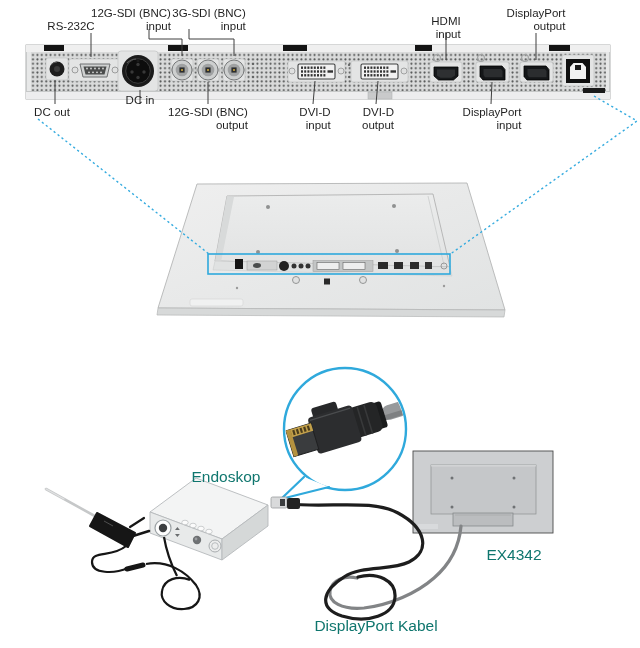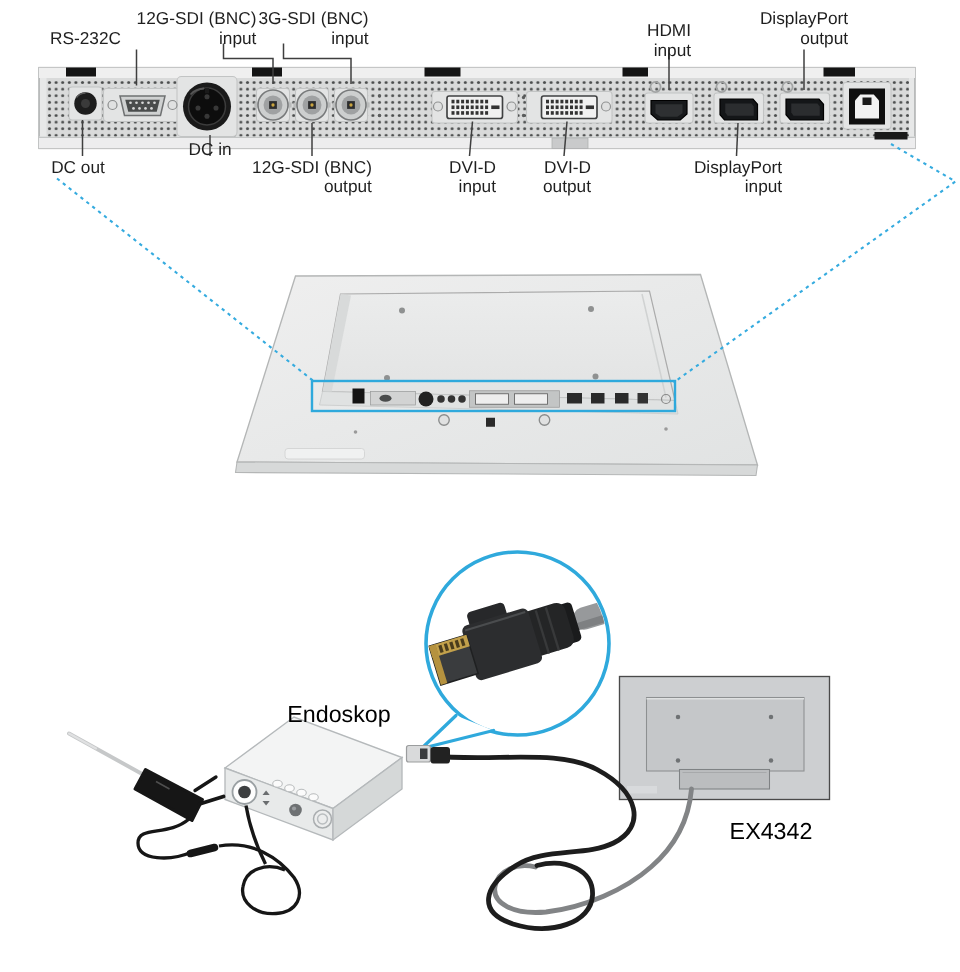--- a/index.html
+++ b/index.html
@@ -3,21 +3,21 @@
 <meta charset="utf-8">
 <style>
   html,body{margin:0;padding:0;background:#ffffff;}
   #stage{position:relative;width:640px;height:648px;background:#ffffff;overflow:hidden;
          font-family:"Liberation Sans","DejaVu Sans",sans-serif;}
   #artwork{position:absolute;left:0;top:0;}
   .lbl{position:absolute;transform:translateX(-50%);text-align:right;
        color:#1f1f1f;font-size:11.5px;line-height:12.5px;white-space:nowrap;}
   .lbl span{display:block;}
   .biglbl{position:absolute;transform:translateX(-50%);text-align:center;
-          color:#000000;font-size:15.5px;line-height:17px;white-space:nowrap;}
+          color:#0f766e;font-size:15.5px;line-height:17px;white-space:nowrap;}
 </style>
 </head>
 <body>
 
 <div id="stage">
 
 <svg id="artwork" width="640" height="648" viewBox="0 0 640 648">
   <defs>
     <pattern id="perf" width="4.4" height="4.4" patternUnits="userSpaceOnUse">
       <rect width="4.4" height="4.4" fill="#d9dada"></rect>
@@ -372,21 +372,21 @@
     <line x1="133" y1="536" x2="149" y2="531" stroke="#161616" stroke-width="2.6" stroke-linecap="round"></line>
     <line x1="130" y1="527" x2="144" y2="518" stroke="#161616" stroke-width="2.2" stroke-linecap="round"></line>
     <line x1="104" y1="521" x2="113" y2="526" stroke="#4f4f4f" stroke-width="1"></line>
     <path d="M126,546 C112,558 92,550 92,562 C92,574 114,574 128,568" fill="none" stroke="#161616" stroke-width="2.2"></path>
     <line x1="127" y1="569" x2="143" y2="565" stroke="#161616" stroke-width="5" stroke-linecap="round"></line>
     <path d="M146,564 C168,560 186,572 196,585 C204,597 198,608 184,609 C170,610 160,601 162,591 C164,579 178,575 190,580" fill="none" stroke="#161616" stroke-width="2.2"></path>
     <path d="M177,576 C170,562 166,549 164,537" fill="none" stroke="#161616" stroke-width="2.2"></path>
   </g>
 </svg>
 
-  <div class="lbl" style="left:57px;top:19.5px">
+  <div class="lbl" style="left:71px;top:19.5px">
       <span>RS-232C</span>
     </div>
   <div class="lbl" style="left:131px;top:7px">
       <span>12G-SDI (BNC)</span>
       <span>input</span>
     </div>
   <div class="lbl" style="left:209px;top:7px">
       <span>3G-SDI (BNC)</span>
       <span>input</span>
     </div>
@@ -417,13 +417,14 @@
       <span>DVI-D</span>
       <span>output</span>
     </div>
   <div class="lbl" style="left:492px;top:106px">
       <span>DisplayPort</span>
       <span>input</span>
     </div>
 
   <div class="biglbl" style="left:226px;top:468px"><span>Endoskop</span></div>
   <div class="biglbl" style="left:514px;top:546px"><span>EX4342</span></div>
+  <div class="biglbl" style="left:376px;top:617px"><span>DisplayPort Kabel</span></div>
 </div>
 
 </body></html>

